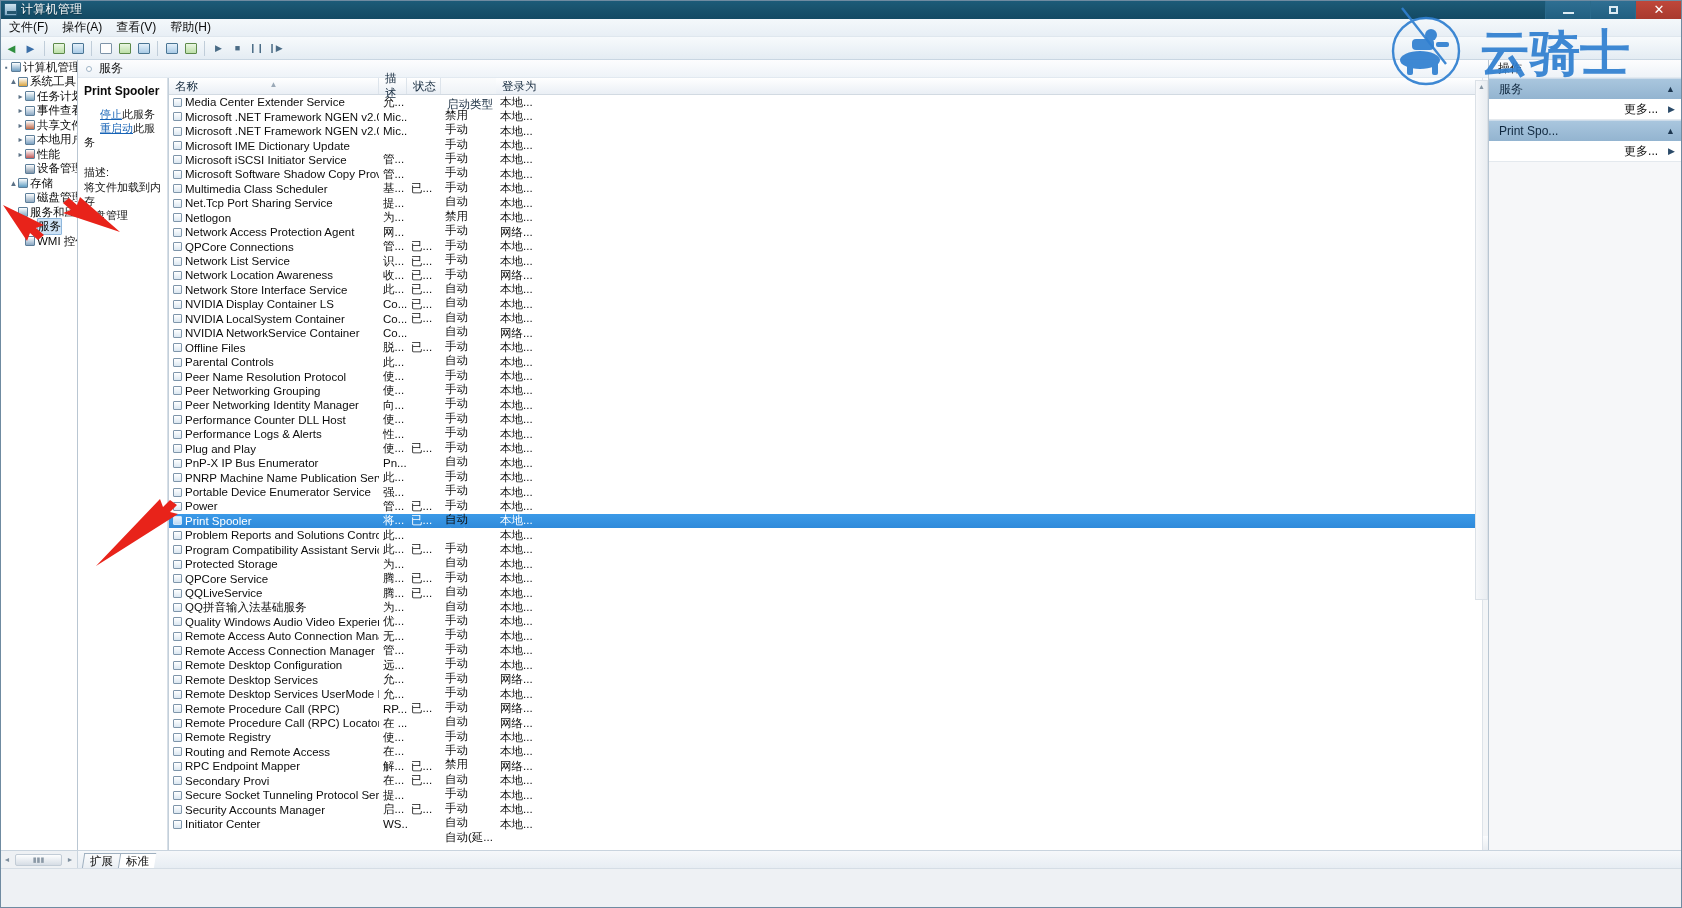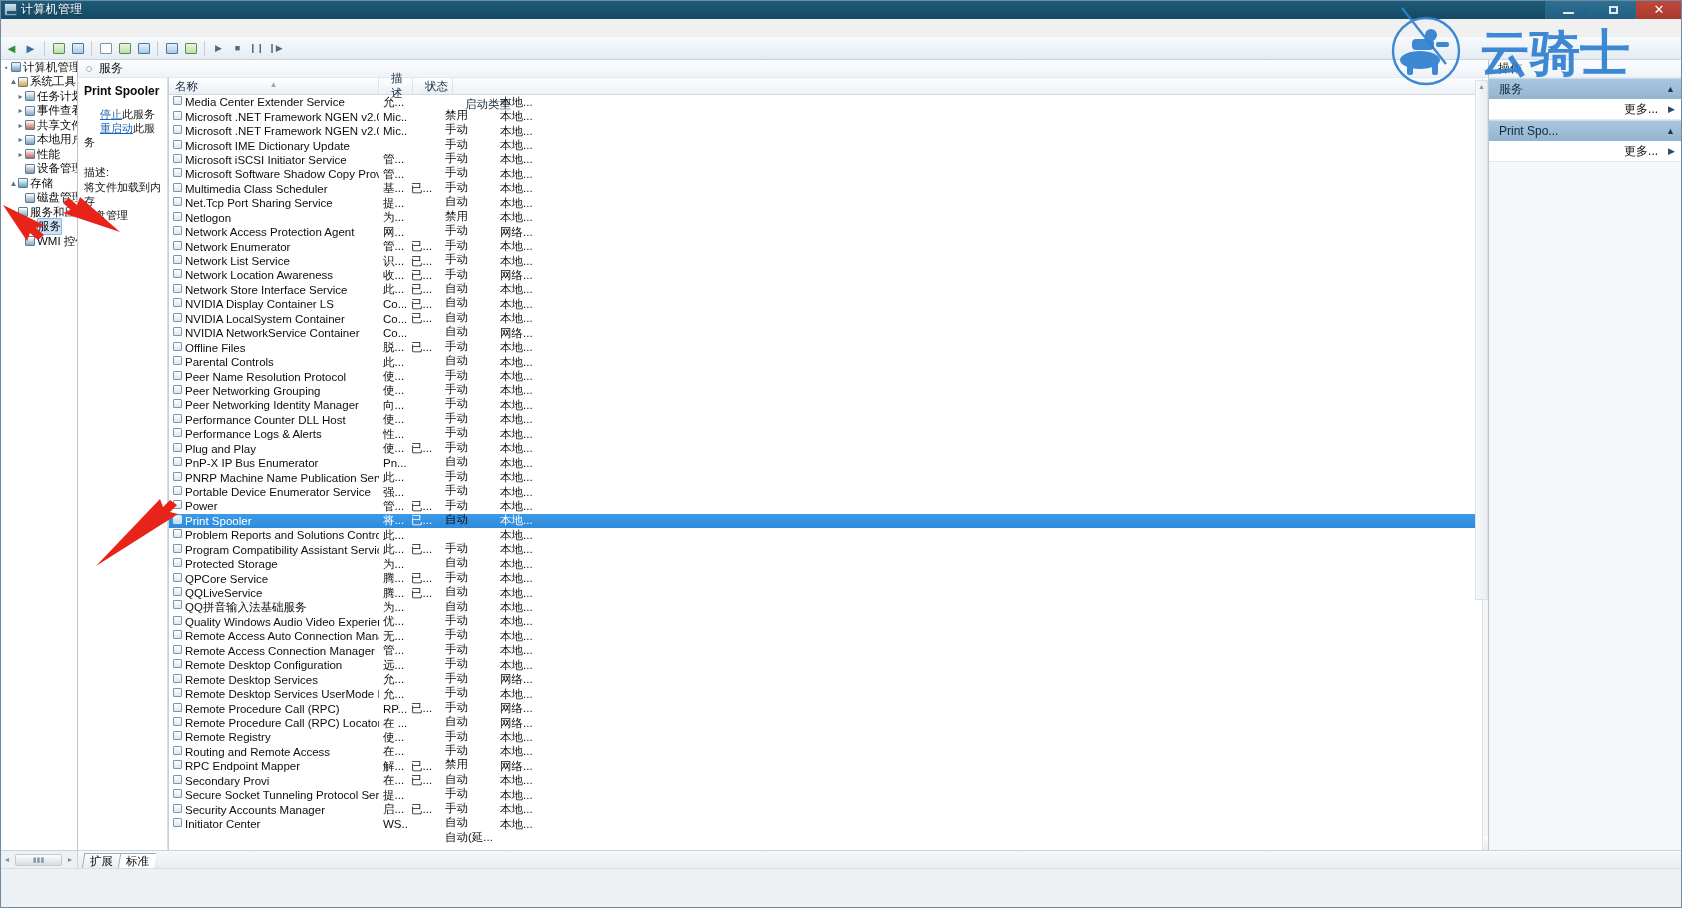--- a/index.html
+++ b/index.html
@@ -142,21 +142,21 @@
   
   .list-wrap {
     flex: 1; position: relative; background: #ffffff;
     border-left: 1px solid #c3cfda;
     display: flex; flex-direction: column;
   }
   .lhead {
     display: flex; height: 17px; align-items: stretch;
     background: linear-gradient(to bottom,#fbfcfd,#eef2f6);
     border-bottom: 1px solid #d2dae2;
-    font-size: 11.5px; color: #13283c; gap: 6px;
+    font-size: 11.5px; color: #13283c;
   }
   .lhead .hc {
     display: flex; align-items: center; padding-left: 6px;
     border-right: 1px solid #dde4eb; position: relative;
     background: linear-gradient(to bottom,#ffffff,#eaeff5);
   }
   .hc.c-name { width: 210px; }
   .hc.c-desc { width: 28px; }
   .hc.c-state { width: 34px; }
   .hc.c-start { width: 55px; }
@@ -165,21 +165,21 @@
     position: absolute; left: 50%; top: 2px; transform: translateX(-50%);
     color: #9aa9b7; font-size: 8px;
   }
   .rows { flex: 1; overflow: hidden; }
   .row {
     display: flex; height: 14.45px; align-items: center;
     font-size: 11.5px; color: #0d0d0d; white-space: nowrap;
   }
   .row.sel { background: linear-gradient(to bottom,#3b9ae8,#2f8ada); color: #ffffff; }
   .cell { overflow: hidden; padding-left: 4px; }
-  .c-name { width: 210px; display: flex; }
+  .c-name { width: 210px; display: flex; align-items: center; }
   .c-desc { width: 28px; }
   .c-state { width: 34px; }
   .c-start { width: 55px; margin-top: 26px; }
   .c-logon { width: 1000px; }
   .svc-ico {
     width: 9px; height: 9px; min-width: 9px; margin-right: 3px;
     border: 1px solid #7e95aa; background: linear-gradient(to bottom,#ffffff,#dbe7f1);
     border-radius: 1px; position: relative;
   }
   .row.sel .svc-ico { border-color: #cfe6fa; background: linear-gradient(to bottom,#eaf4fd,#bcd9f3); }
@@ -300,20 +300,26 @@
       <div class="win-btn">
           <i class="glyph-min"></i>
         </div>
       <div class="win-btn">
           <i class="glyph-max"></i>
         </div>
       <div class="win-btn close">✕</div>
     </div>
   </div>
 
+  <div class="menubar">
+    <div class="mi">文件(F)</div>
+    <div class="mi">操作(A)</div>
+    <div class="mi">查看(V)</div>
+    <div class="mi">帮助(H)</div>
+  </div>
 
   <div class="toolbar">
     <div class="tbtn arrow-l">◄</div>
     <div class="tbtn arrow-r">►</div>
     <div class="sep"></div>
     <div class="tbtn">
         <span class="ico-box green"></span>
       </div>
     <div class="tbtn">
         <span class="ico-box blue"></span>
@@ -437,20 +443,21 @@
 
         <div class="list-wrap">
           <div class="lhead">
             <div class="hc c-name">
               <span>名称</span>
               <span class="sortmark">▲</span>
             </div>
             <div class="hc c-desc">描述</div>
             <div class="hc c-state">状态</div>
             <div class="hc c-start">启动类型</div>
+            <div class="hc c-logon">登录为</div>
           </div>
           <div class="rows" id="rows">
               <div class="row">
                 <div class="cell c-name">
                   <span class="svc-ico"></span>
                   <span>Media Center Extender Service</span>
                 </div>
                 <div class="cell c-desc">允...</div>
                 <div class="cell c-state"></div>
                 <div class="cell c-start">禁用</div>
@@ -542,21 +549,21 @@
                   <span>Network Access Protection Agent</span>
                 </div>
                 <div class="cell c-desc">网...</div>
                 <div class="cell c-state"></div>
                 <div class="cell c-start">手动</div>
                 <div class="cell c-logon">网络...</div>
               </div>
               <div class="row">
                 <div class="cell c-name">
                   <span class="svc-ico"></span>
-                  <span>Network Enumerator</span>
+                  <span>QPCore Connections</span>
                 </div>
                 <div class="cell c-desc">管...</div>
                 <div class="cell c-state">已...</div>
                 <div class="cell c-start">手动</div>
                 <div class="cell c-logon">本地...</div>
               </div>
               <div class="row">
                 <div class="cell c-name">
                   <span class="svc-ico"></span>
                   <span>Network List Service</span>

